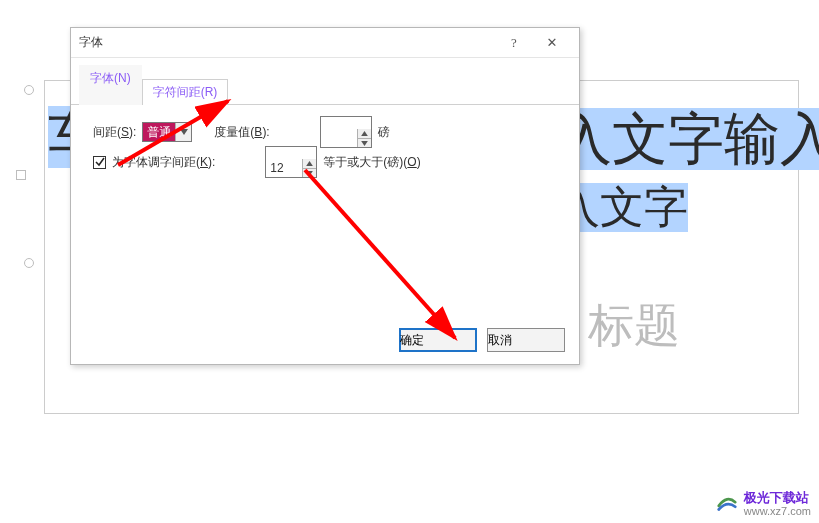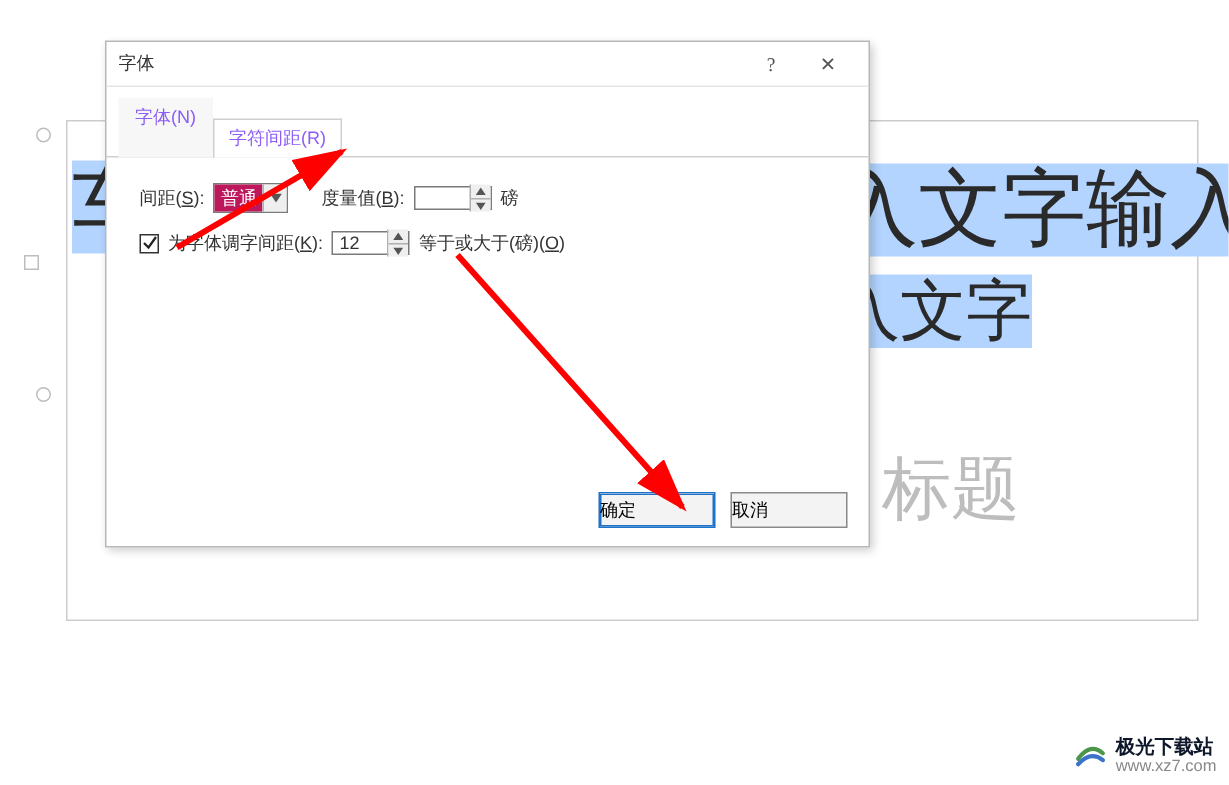--- a/index.html
+++ b/index.html
@@ -139,24 +139,25 @@
     height: 18px;
     display: flex;
     align-items: center;
     justify-content: center;
     border-left: 1px solid #b0b0b0;
     background: #efefef;
   }
   .dropdown .arrow svg { width: 8px; height: 6px; }
   .spinbox {
     display: inline-flex;
-    align-items: center;
-    height: 16px;
+    align-items: flex-end;
+    height: 32px;
     border: 1px solid #7a7a7a;
     background: #fff;
+    margin-left: 44px;
   }
   .spinbox .val {
     width: 36px;
     padding: 0 4px;
     height: 18px;
     line-height: 18px;
     text-align: left;
   }
   .spinbox .spin {
     width: 14px;
@@ -215,21 +216,21 @@
     display: flex;
     align-items: center;
     gap: 6px;
     font-size: 12px;
   }
   .watermark .logo {
     width: 22px; height: 22px;
     position: relative;
   }
   .watermark .txt { display: flex; flex-direction: column; line-height: 1.1; }
-  .watermark .cn { color: #0f172a; font-weight: bold; font-size: 13px; }
+  .watermark .cn { color: #6d28d9; font-weight: bold; font-size: 13px; }
   .watermark .url { color: #888; font-size: 11px; }
 </style>
 </head>
 <body>
 
 <div class="canvas">
   <div class="textbox-frame"></div>
 
   <div class="sel-handle" style="left:24px; top:85px;"></div>
   <div class="sel-handle" style="left:24px; top:258px;"></div>

